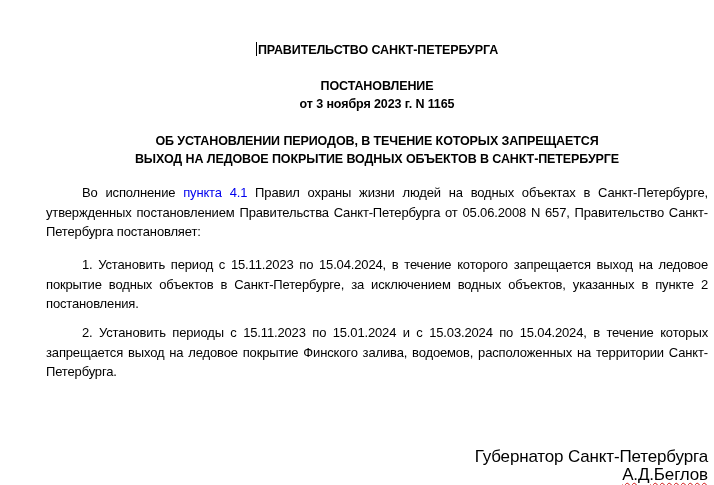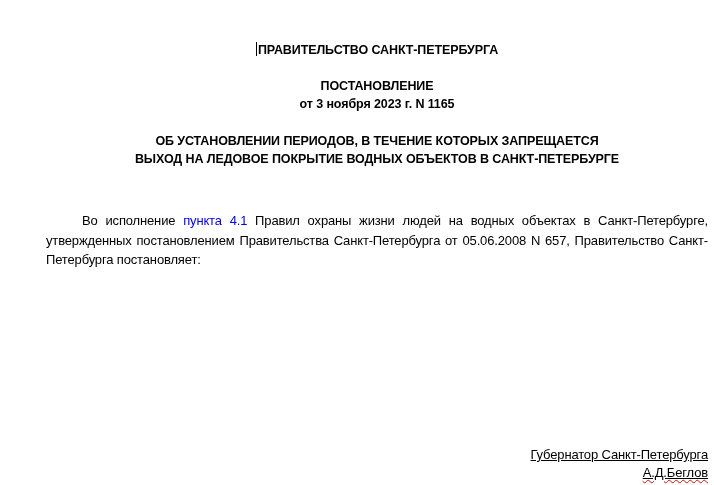--- a/index.html
+++ b/index.html
@@ -8,27 +8,27 @@
     font-family: "Liberation Sans", "DejaVu Sans", sans-serif;
     color: #000000;
   }
   .doc { position: absolute; left: 0; top: 0; width: 714px; height: 353px; }
   .center { position: absolute; left: 0; width: 754px; text-align: center; font-weight: bold; font-size: 12.5px; letter-spacing: -0.1px; }
   .para {
     position: absolute; left: 46px; width: 662px;
     font-size: 13px; line-height: 19.5px; text-align: justify;
     text-align-last: left; letter-spacing: -0.15px;
   }
-  .indent { text-indent: 36px; margin-top: 28px; }
+  .indent { text-indent: 36px; }
   .link { color: #0000ee; cursor: pointer; }
   .caret {
     display: inline-block; width: 1px; height: 14px; background: #000;
     vertical-align: -2px; margin-right: 1px;
   }
-  .sign { position: absolute; right: 6px; text-align: right; font-size: 13px; letter-spacing: -0.15px; text-decoration: underline; }
+  .sign { position: absolute; right: 6px; text-align: right; font-size: 17px; letter-spacing: -0.15px; }
   .squiggle {
     text-decoration: underline wavy #d01010; text-decoration-thickness: 1px;
     text-underline-offset: 2px;
     text-align: center;
   }
 </style>
 </head>
 <body>
 
 <div class="doc">
@@ -40,19 +40,21 @@
   <div class="center" style="top:79px;">ПОСТАНОВЛЕНИЕ</div>
   <div class="center" style="top:97px;">от 3 ноября 2023 г. N 1165</div>
 
   <div class="center" style="top:134px;">ОБ УСТАНОВЛЕНИИ ПЕРИОДОВ, В ТЕЧЕНИЕ КОТОРЫХ ЗАПРЕЩАЕТСЯ</div>
   <div class="center" style="top:152px;">ВЫХОД НА ЛЕДОВОЕ ПОКРЫТИЕ ВОДНЫХ ОБЪЕКТОВ В САНКТ-ПЕТЕРБУРГЕ</div>
 
   <div class="para indent" style="top:183px;">
     <span>Во исполнение </span><span class="link">пункта 4.1</span><span> Правил охраны жизни людей на водных объектах в Санкт-Петербурге, утвержденных постановлением Правительства Санкт-Петербурга от 05.06.2008 N 657, Правительство Санкт-Петербурга постановляет:</span>
   </div>
 
+  <div class="para indent" style="top:255px;">1. Установить период с 15.11.2023 по 15.04.2024, в течение которого запрещается выход на ледовое покрытие водных объектов в Санкт-Петербурге, за исключением водных объектов, указанных в пункте 2 постановления.</div>
+  <div class="para indent" style="top:323px;">2. Установить периоды с 15.11.2023 по 15.01.2024 и с 15.03.2024 по 15.04.2024, в течение которых запрещается выход на ледовое покрытие Финского залива, водоемов, расположенных на территории Санкт-Петербурга.</div>
 
   <div class="sign" style="top:447px;">Губернатор Санкт-Петербурга</div>
   <div class="sign" style="top:465px;">
     <span class="squiggle">А.Д.Беглов</span>
   </div>
 
 </div>
 
 </body></html>

